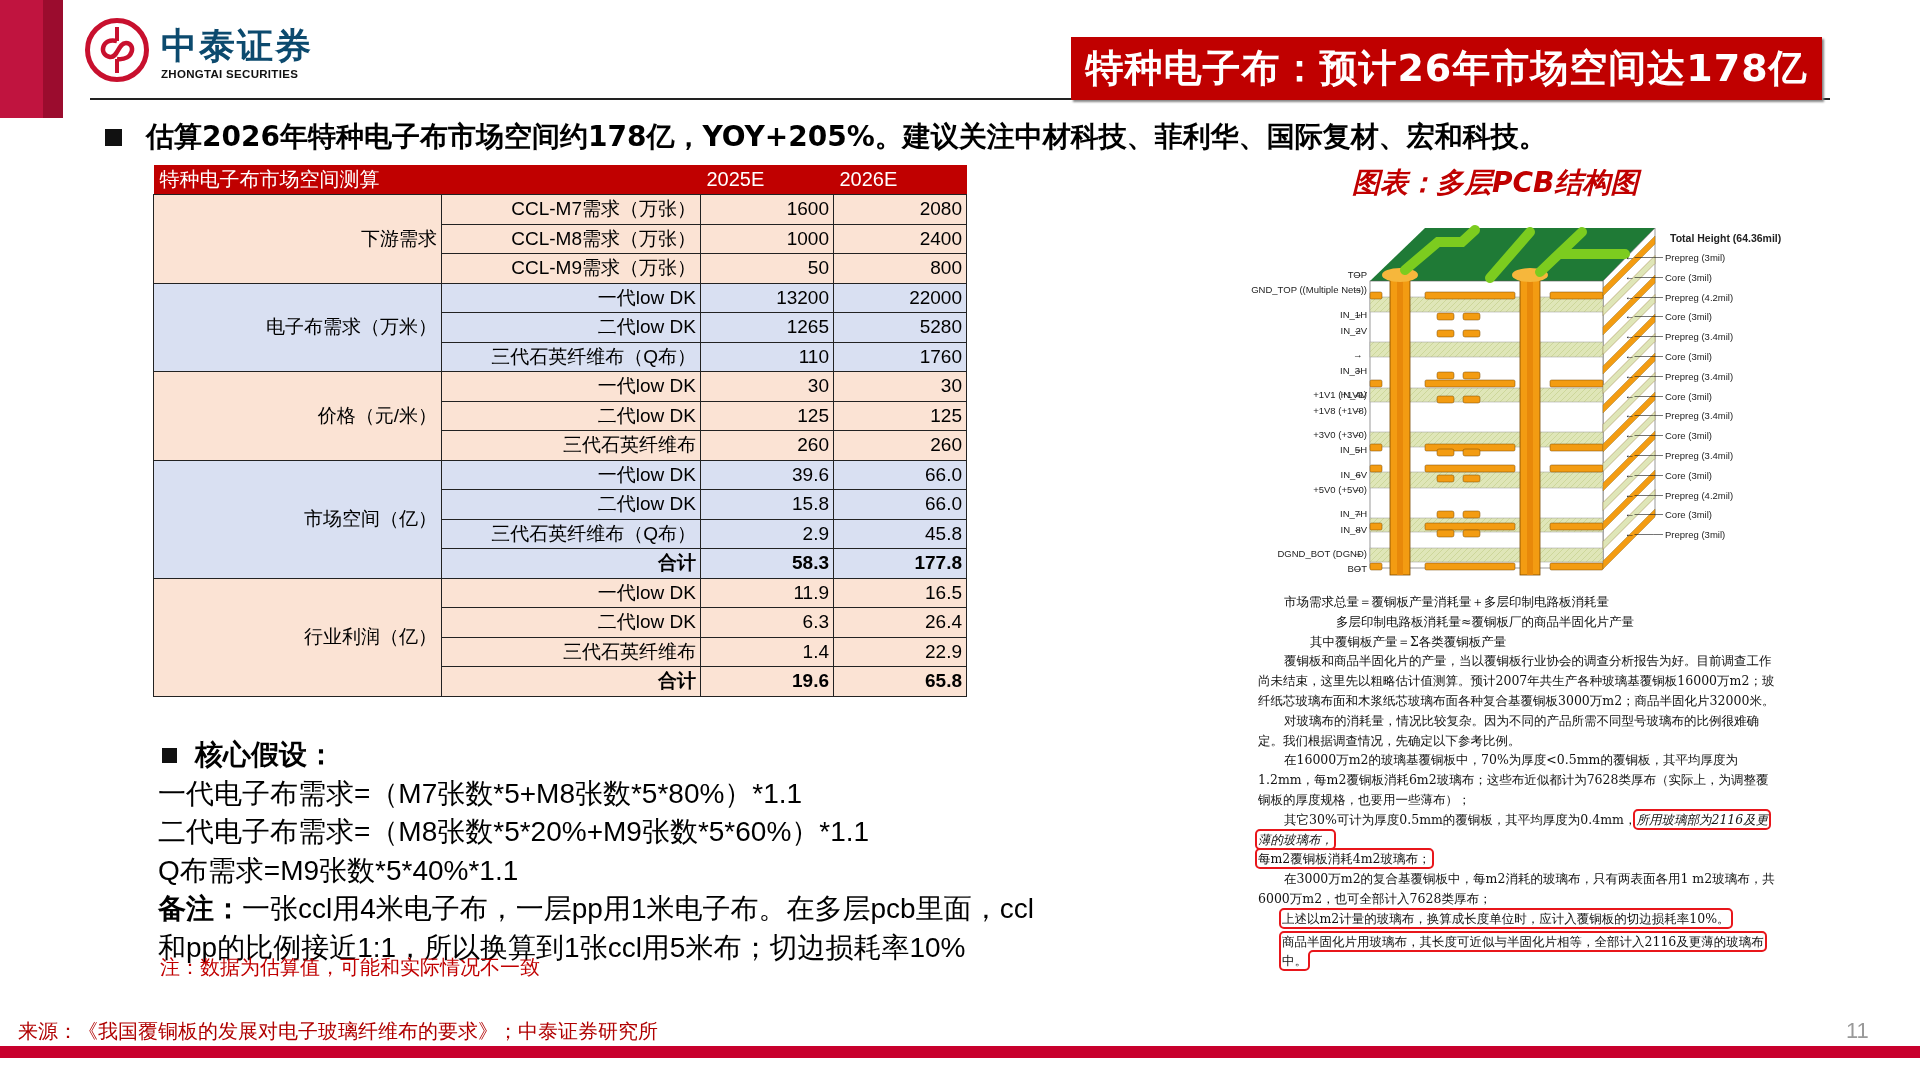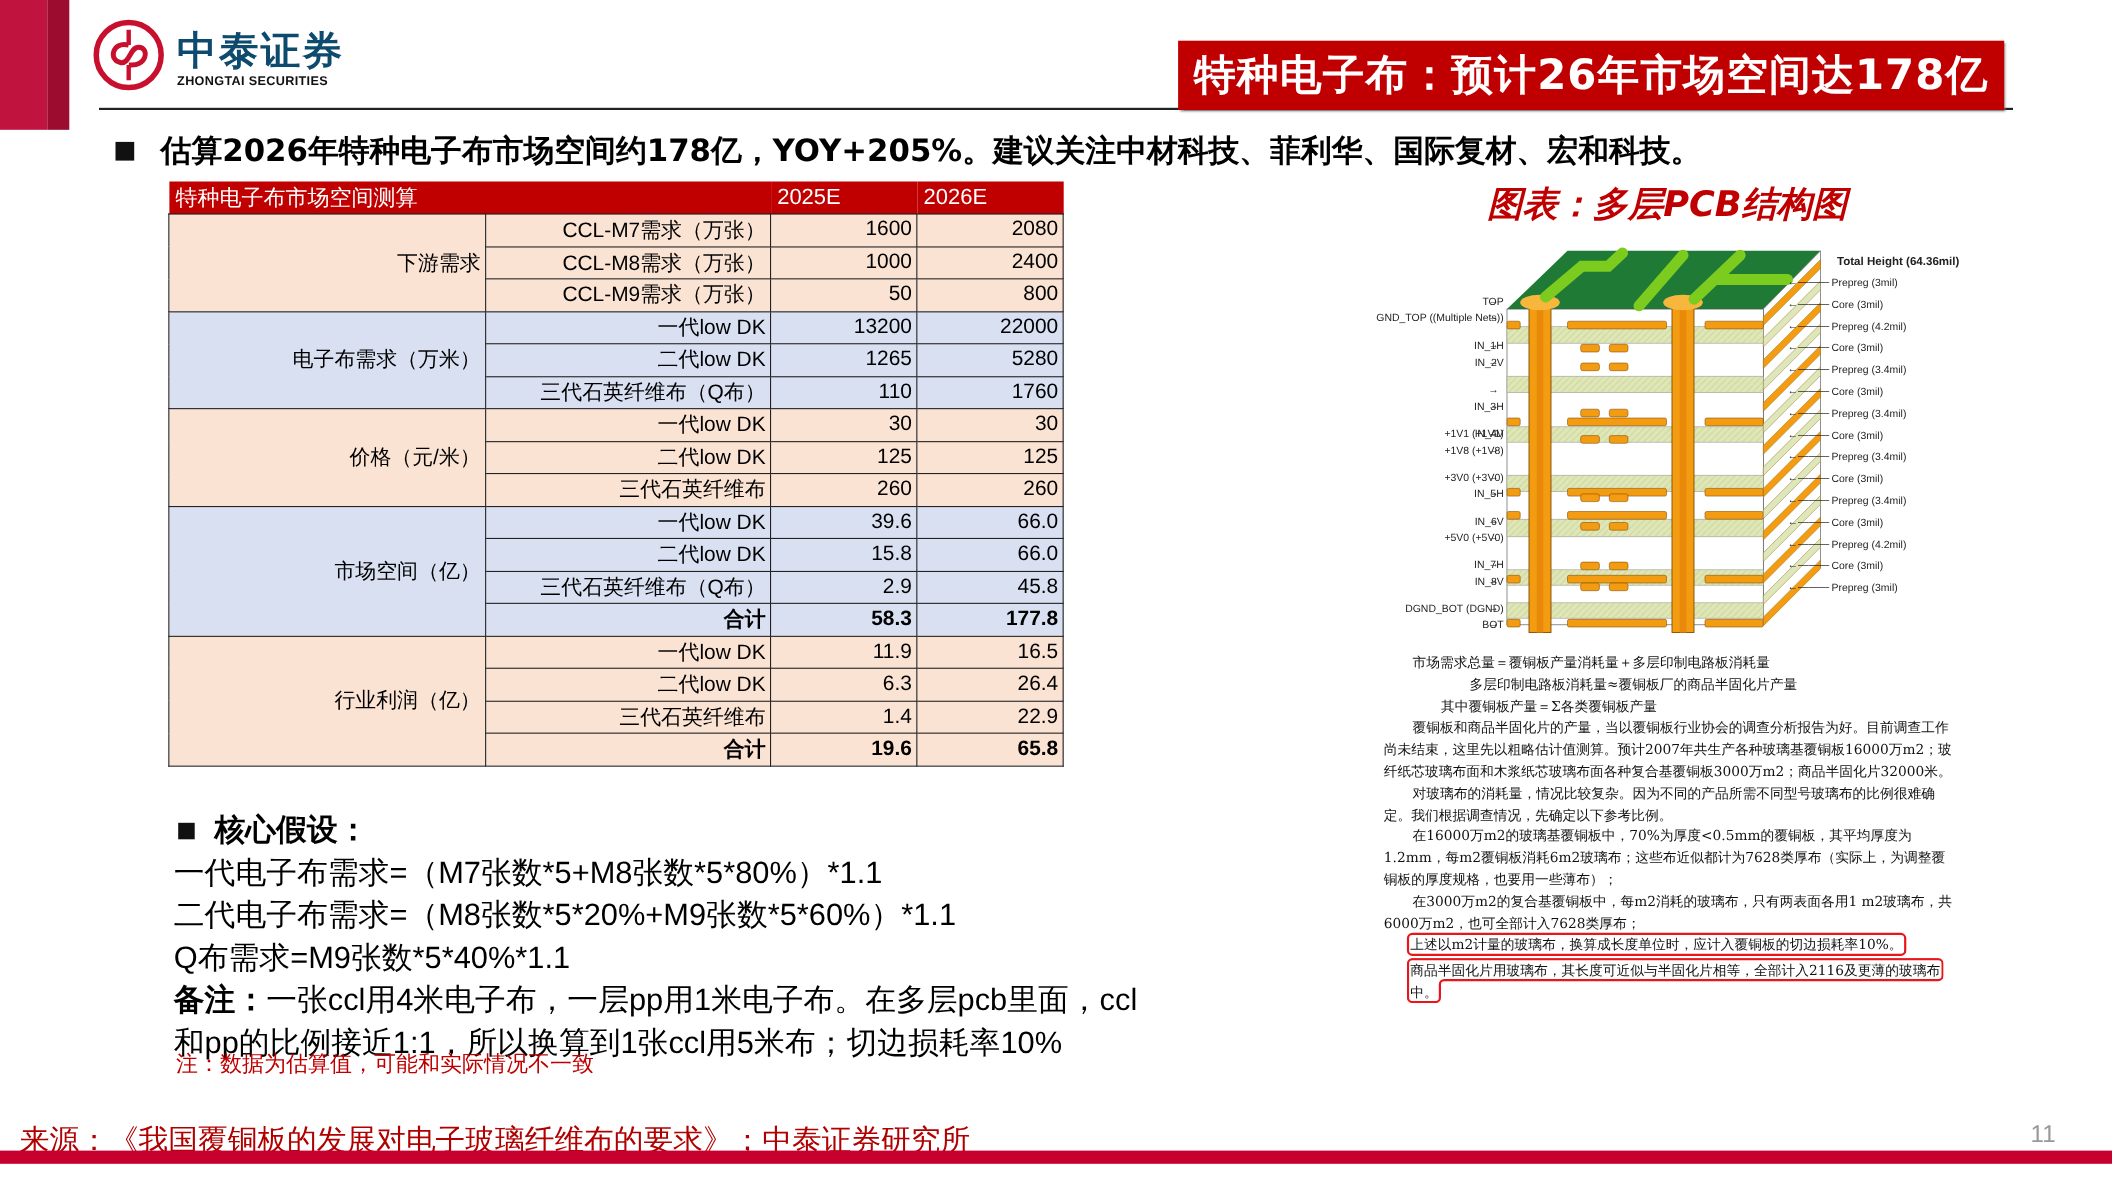--- a/index.html
+++ b/index.html
@@ -8,35 +8,35 @@
   .redblk1{left:0;top:0;width:43px;height:118px;background:#c0143f;}
   .redblk2{left:43px;top:0;width:20px;height:118px;background:#9b0c2e;}
   .logo{left:85px;top:18px;width:240px;height:72px;}
   .logo-circle{position:absolute;left:0;top:0;width:64px;height:64px;border-radius:50%;border:5px solid #c8102e;box-sizing:border-box;}
   .logo-name{position:absolute;left:76px;top:4px;font-size:36px;font-weight:bold;letter-spacing:2px;color:#0c4a6e;font-family:"DejaVu Sans",sans-serif;}
   .logo-sub{position:absolute;left:76px;top:50px;font-size:11.5px;font-weight:bold;color:#111;font-family:"Liberation Sans",sans-serif;letter-spacing:.3px;}
   .hdr-line{left:90px;top:98px;width:1740px;height:2px;background:#222;}
   .title-bar{left:1071px;top:37px;width:751px;height:63px;background:#c00000;color:#fff;font-size:38px;font-weight:bold;display:flex;align-items:center;justify-content:center;letter-spacing:1px;box-shadow:2px 2px 2px #888;}
   .headline{left:105px;top:118px;font-size:28px;font-weight:bold;white-space:nowrap;display:flex;align-items:center;}
   .sq{display:inline-block;width:17px;height:17px;background:#111;margin-right:24px;}
-  .fig-title{left:1352px;top:164px;font-size:32px;font-style:italic;font-weight:bold;color:#c00000;}
+  .fig-title{left:1352px;top:164px;font-size:28px;font-style:italic;font-weight:bold;color:#c00000;}
   table.mkt{position:absolute;left:153px;top:165px;border-collapse:collapse;font-size:19px;font-family:Liberation Sans, sans-serif;}
   table.mkt th{background:#c00000;color:#fff;height:29px;font-weight:normal;text-align:left;padding:0 6px;font-size:20px;}
   table.mkt td{height:28.5px;padding:0 4px;border:1.5px solid #222;text-align:right;}
   td.grp{text-align:center;width:279px;}
   td.lbl{width:250px;text-align:left;}
   td.num{width:124px;text-align:center;}
   tr.peach td{background:#fbe3d4;}
   tr.blue td{background:#d9e0f2;}
   td.bold{font-weight:bold;}
   .assump{left:158px;top:718px;font-size:28px;line-height:38.5px;white-space:nowrap;font-family:"Liberation Sans","DejaVu Sans",sans-serif;margin-top:18px;}
   .assump .h{font-weight:bold;display:flex;align-items:center;}
   .assump .h .sq{width:15px;height:15px;margin-right:18px;margin-left:4px;}
   .note{left:160px;top:954px;font-size:20px;color:#c00000;}
-  .source{left:18px;top:1018px;font-size:27px;color:#b00000;}
+  .source{left:18px;top:1018px;font-size:20px;color:#b00000;}
   .pagenum{left:1846px;top:1018px;font-size:22px;color:#999;font-family:"Liberation Sans",sans-serif;}
   .footbar{left:0;top:1046px;width:1920px;height:12px;background:#c8002d;}
   .pcb{left:1240px;top:200px;width:540px;height:390px;}
   .pcb .lab{position:absolute;font-size:9.5px;color:#222;white-space:nowrap;font-family:"Liberation Sans",sans-serif;}
   .doc{left:1258px;top:592px;width:520px;font-size:12.5px;line-height:19.8px;font-family:"DejaVu Serif","Liberation Serif",serif;color:#111;}
   .doc p{margin:0;}
   .doc .boxed{outline:2.5px solid #e8161b;outline-offset:1px;border-radius:2px;}
 </style>
 </head>
 <body>
@@ -336,20 +336,21 @@
     </div>
 </div>
 
 <div class="abs doc">
   <p style="padding-left:26px">市场需求总量＝覆铜板产量消耗量＋多层印制电路板消耗量</p>
   <p style="padding-left:78px">多层印制电路板消耗量≈覆铜板厂的商品半固化片产量</p>
   <p style="padding-left:52px">其中覆铜板产量＝Σ各类覆铜板产量</p>
   <p style="text-indent:26px">覆铜板和商品半固化片的产量，当以覆铜板行业协会的调查分析报告为好。目前调查工作尚未结束，这里先以粗略估计值测算。预计2007年共生产各种玻璃基覆铜板16000万m2；玻纤纸芯玻璃布面和木浆纸芯玻璃布面各种复合基覆铜板3000万m2；商品半固化片32000米。</p>
   <p style="text-indent:26px">对玻璃布的消耗量，情况比较复杂。因为不同的产品所需不同型号玻璃布的比例很难确定。我们根据调查情况，先确定以下参考比例。</p>
   <p style="text-indent:26px">在16000万m2的玻璃基覆铜板中，70%为厚度&lt;0.5mm的覆铜板，其平均厚度为1.2mm，每m2覆铜板消耗6m2玻璃布；这些布近似都计为7628类厚布（实际上，为调整覆铜板的厚度规格，也要用一些薄布）；</p>
+  <p style="text-indent:26px"><span>其它30%可计为厚度0.5mm的覆铜板，其平均厚度为0.4mm，</span><span class="boxed" style="font-style:italic">所用玻璃部为2116及更薄的玻璃布，</span><br><span class="boxed">每m2覆铜板消耗4m2玻璃布；</span></p>
   <p style="text-indent:26px">在3000万m2的复合基覆铜板中，每m2消耗的玻璃布，只有两表面各用1 m2玻璃布，共6000万m2，也可全部计入7628类厚布；</p>
   <p style="padding-left:24px"><span class="boxed">上述以m2计量的玻璃布，换算成长度单位时，应计入覆铜板的切边损耗率10%。</span></p>
   <p style="padding-left:24px;margin-top:3px"><span class="boxed">商品半固化片用玻璃布，其长度可近似与半固化片相等，全部计入2116及更薄的玻璃布中。</span></p>
 </div>
 
 <div class="abs source">来源：《我国覆铜板的发展对电子玻璃纤维布的要求》；中泰证券研究所</div>
 <div class="abs pagenum">11</div>
 <div class="abs footbar"></div>
 
 </body></html>

